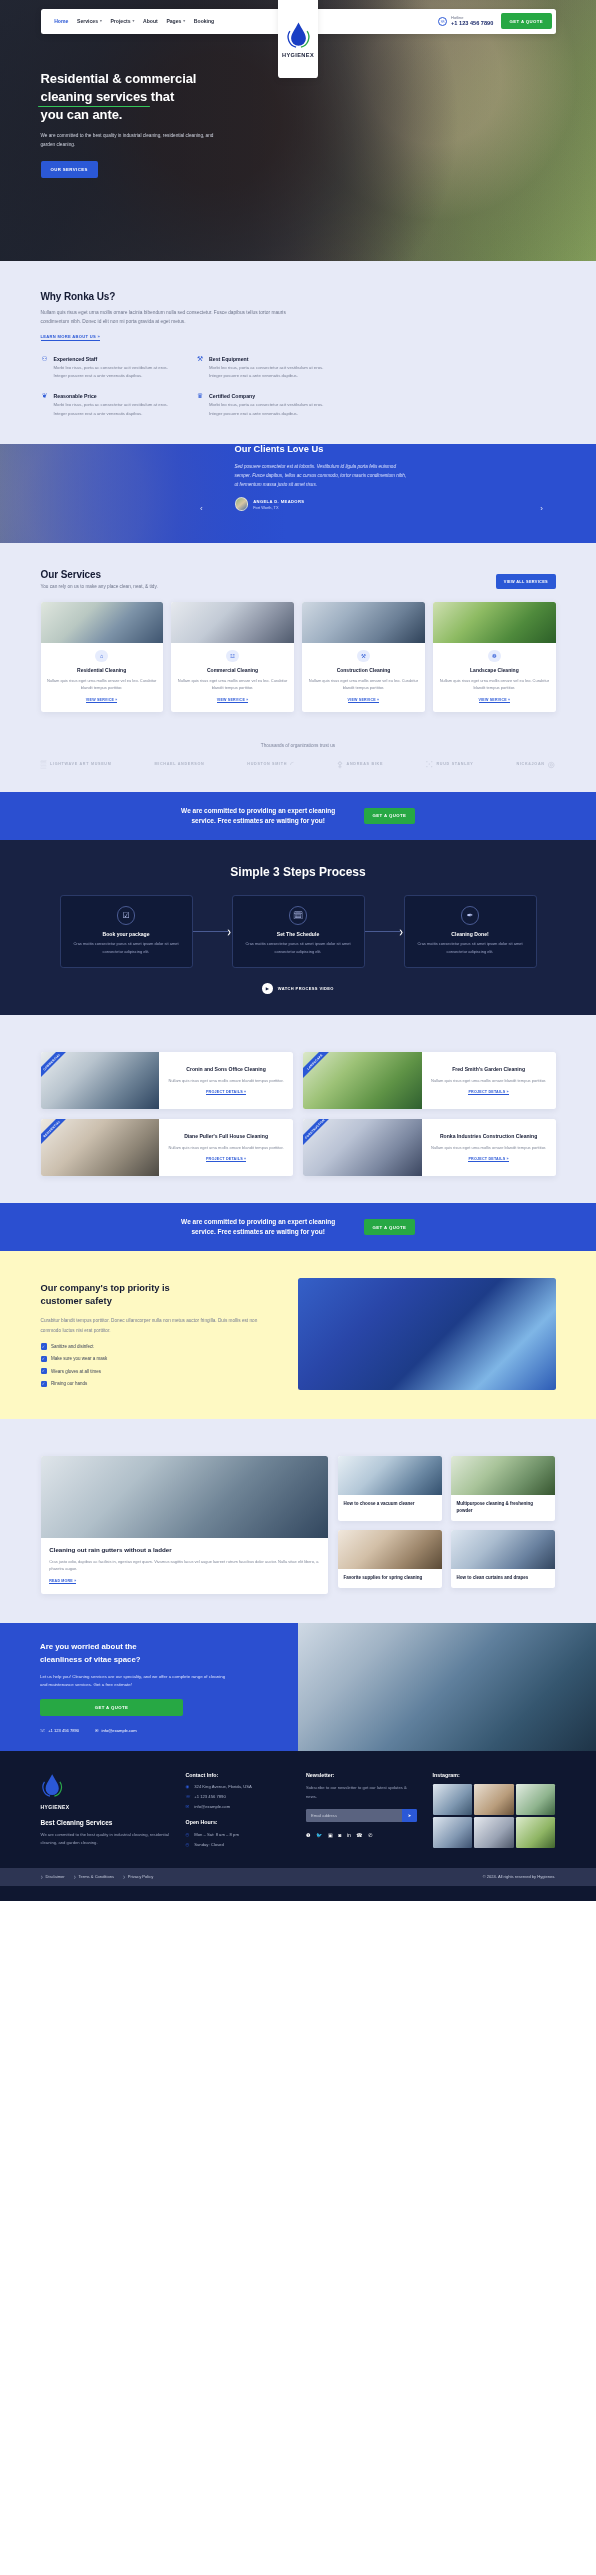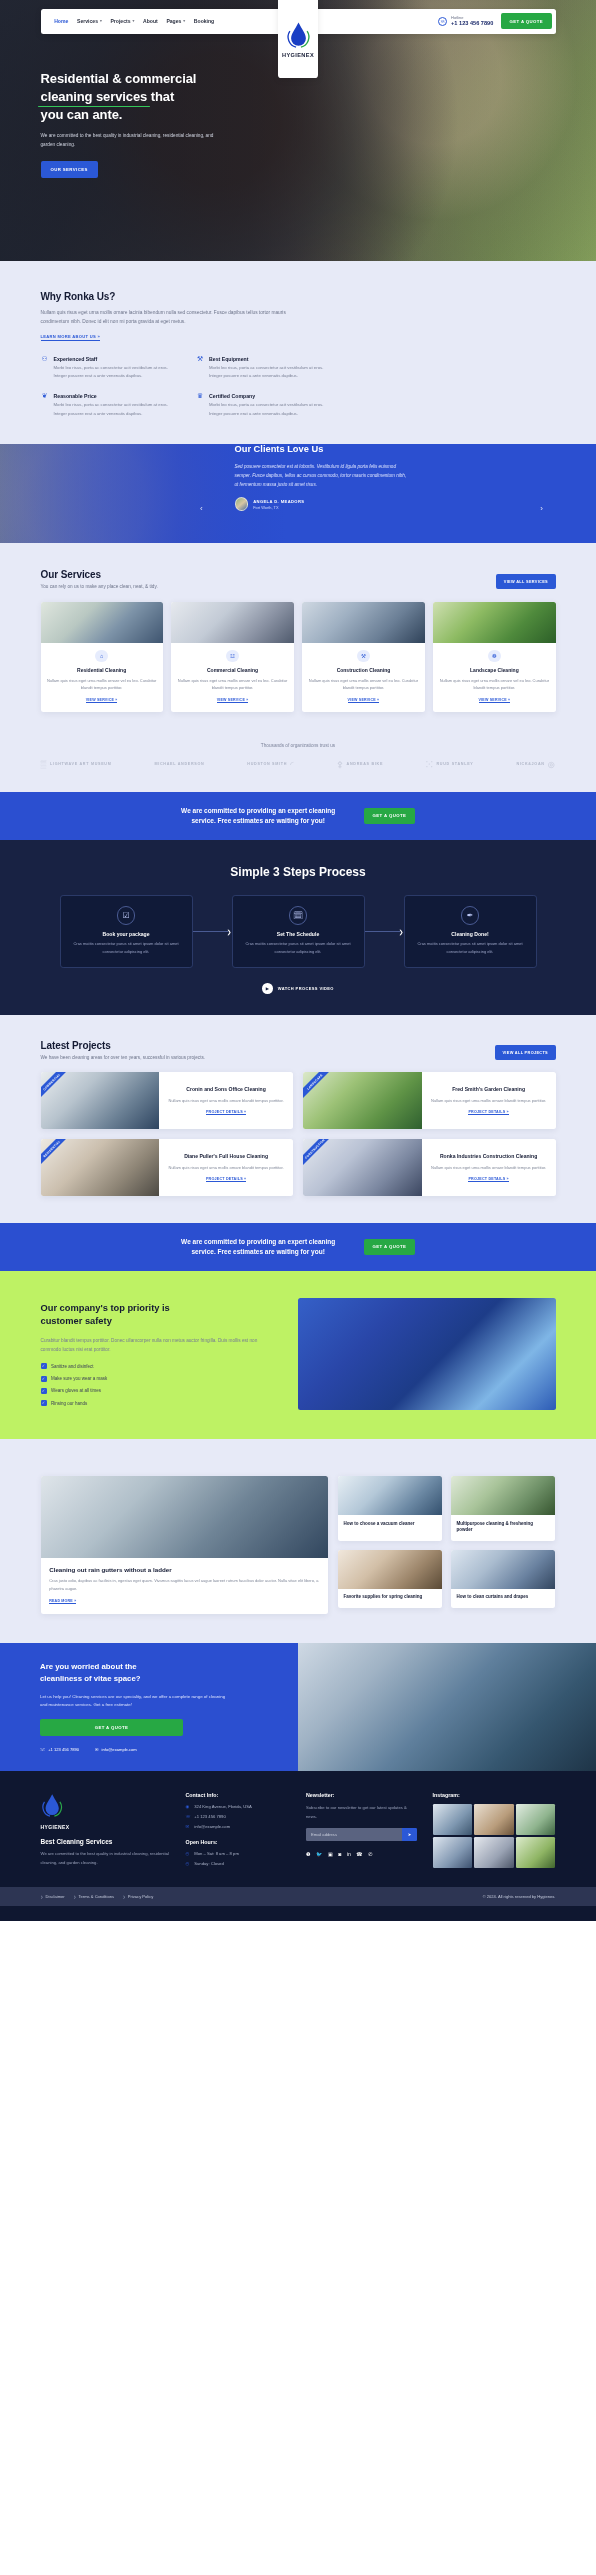--- a/index.html
+++ b/index.html
@@ -130,21 +130,21 @@
   .pi2{background:linear-gradient(135deg,#dbe8c9 0%,#9dc277 35%,#5f9346 68%,#2f6030 100%);}
   .pi3{background:linear-gradient(135deg,#ede9e2 0%,#cbbfae 38%,#8e8576 70%,#4d4a44 100%);}
   .pi4{background:linear-gradient(135deg,#e3e7ef 0%,#b9c2d4 38%,#7b87a0 70%,#3b4660 100%);}
   .ribbon{position:absolute;top:5.6px;left:-11.2px;width:45px;transform:rotate(-45deg);background:#2b58d6;color:#fff;font-size:2.9px;font-weight:700;letter-spacing:0.3px;text-align:center;padding:1.6px 0;}
   .proj-b{flex:1;padding:7.5px 7.5px;text-align:center;display:flex;flex-direction:column;justify-content:center;}
   .proj-t{font-size:5.1px;font-weight:700;color:#141a33;line-height:1.45;}
   .proj-d{font-size:4px;line-height:1.85;color:#818899;margin-top:3.7px;}
   .proj-l{display:inline-block;margin:5.6px auto 0;font-size:3.7px;font-weight:700;letter-spacing:0.2px;color:#2b58d6;border-bottom:0.6px solid #2b58d6;}
 
   
-  .sec-safe{background:#bef264;padding:27px 0 28.6px;}
+  .sec-safe{background:#fef9c3;padding:27px 0 28.6px;}
   .safe-in{display:flex;gap:21px;align-items:center;}
   .safe-l{width:236px;}
   .safe-h{font-size:9.3px;font-weight:700;line-height:1.45;color:#141a33;}
   .safe-p{font-size:4.7px;line-height:1.95;color:#757c92;margin-top:7.5px;}
   .chk{display:flex;align-items:center;gap:4.3px;margin-top:6.2px;}
   .chk-b{width:6.2px;height:6.2px;border-radius:1.2px;background:#2b58d6;color:#fff;font-size:3.7px;display:flex;align-items:center;justify-content:center;flex:none;}
   .chk-t{font-size:4.5px;color:#3b4257;}
   .safe-r{flex:1;height:112px;border-radius:2.5px;background:linear-gradient(135deg,#3560c8 0%,#2946a8 30%,#1d3c88 55%,#7fb6e6 78%,#2c5bb5 100%);}
 
   
@@ -449,27 +449,20 @@
     </div>
     <div class="watch">
       <div class="play">▶</div>
       <div class="watch-t">WATCH PROCESS VIDEO</div>
     </div>
   </div>
 </section>
 
 <section class="sec-proj">
   <div class="wrap">
-    <div class="sec-head">
-      <div>
-        <h2 class="h2">Latest Projects</h2>
-        <div class="sub">We have been cleaning areas for over ten years, successful in various projects.</div>
-      </div>
-      <button class="btn-sm-blue">VIEW ALL PROJECTS</button>
-    </div>
     <div class="proj-grid">
       <div class="proj">
         <div class="proj-img pi1">
             <div class="ribbon">COMMERCIAL</div>
           </div>
         <div class="proj-b">
           <div class="proj-t">Cronin and Sons Office Cleaning</div>
           <div class="proj-d">Nullam quis risus eget urna mollis ornare blandit tempus porttitor.</div>
           <a class="proj-l">PROJECT DETAILS »</a>
         </div>

